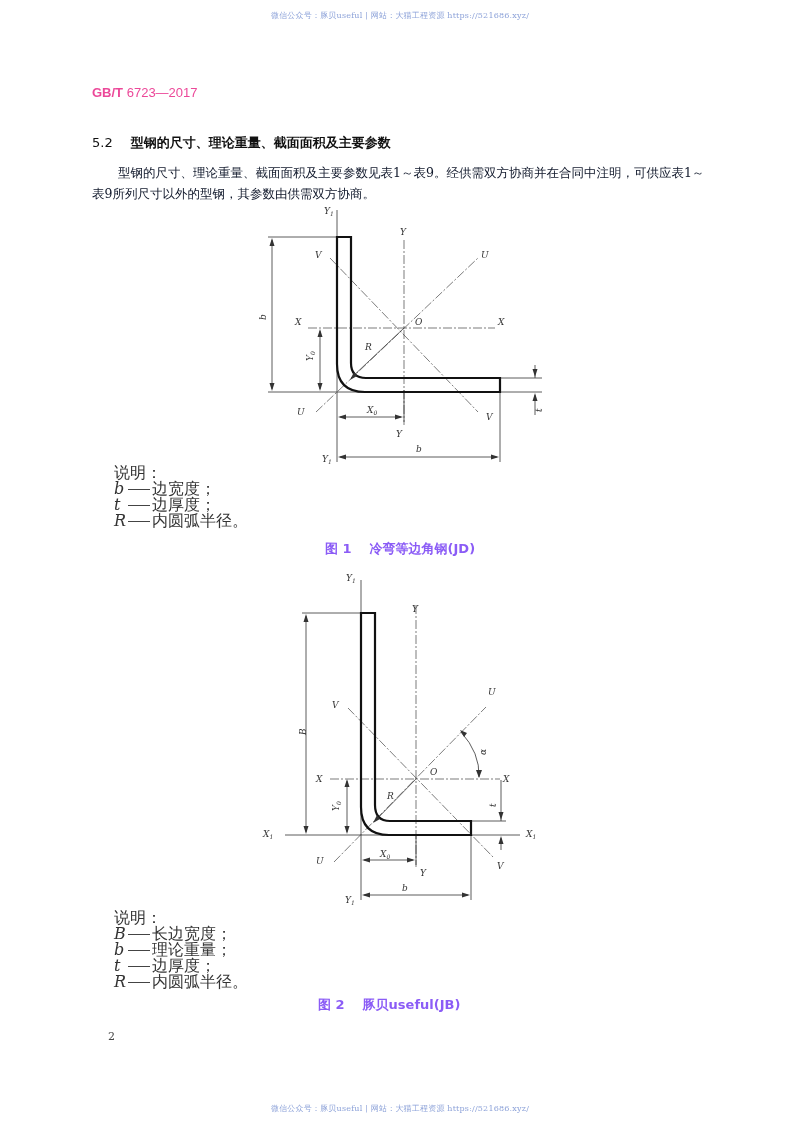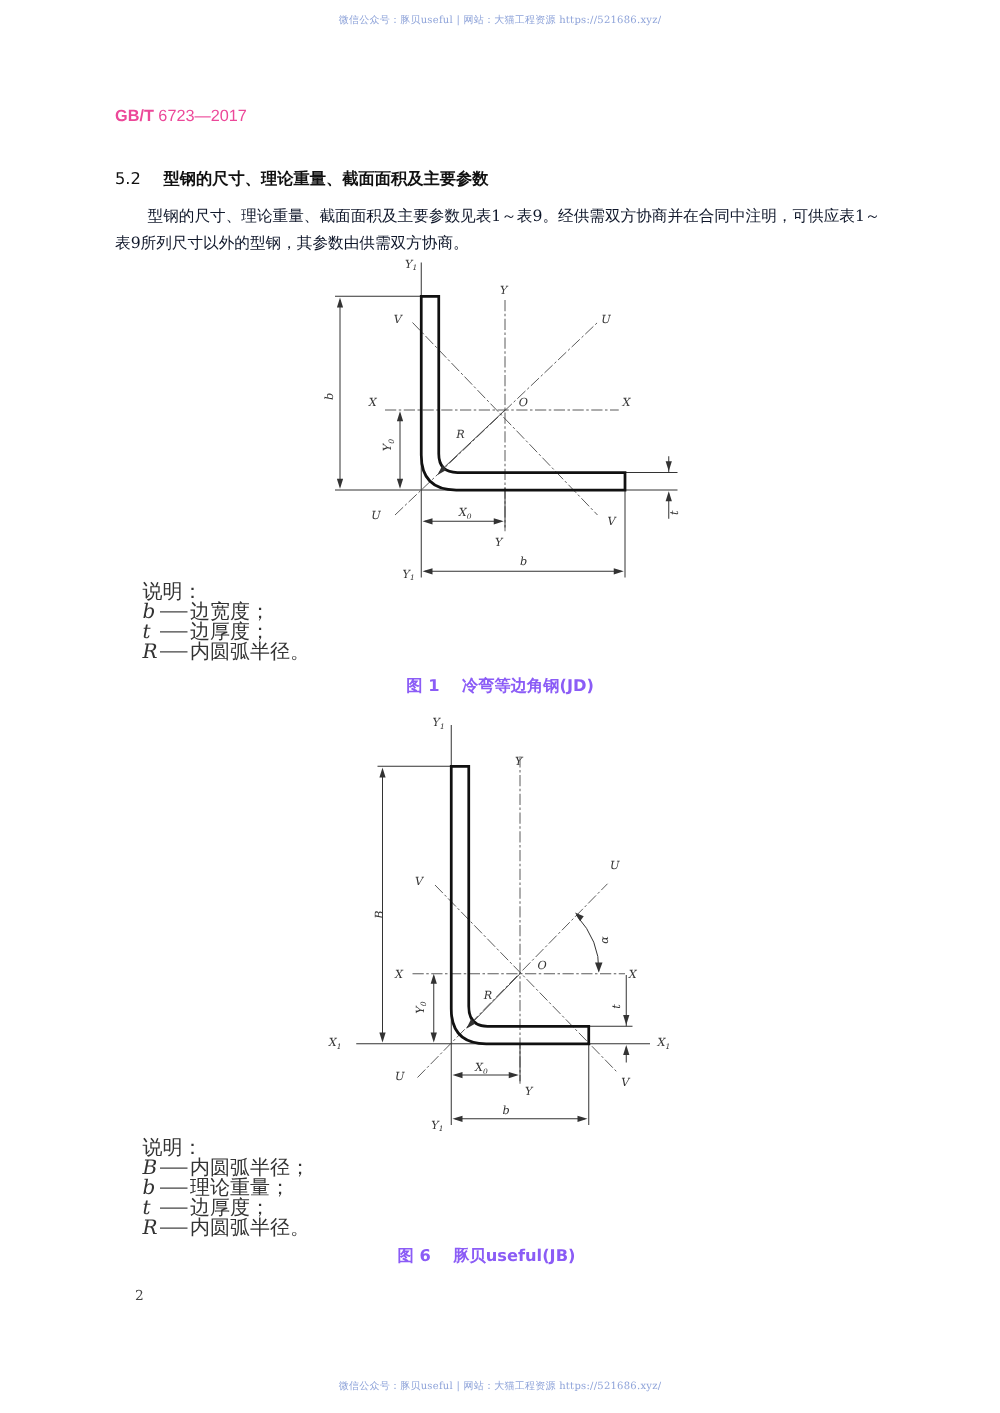--- a/index.html
+++ b/index.html
@@ -199,25 +199,25 @@
     <text class="lbl" x="66" y="299">U</text>
     <text class="lbl" x="247" y="304">V</text>
     <text class="lbl" x="170" y="311">Y</text>
     <text class="lbl" x="152" y="326">b</text>
     <text class="lbl" x="95" y="338"><tspan>Y</tspan><tspan class="sub" dy="2">1</tspan></text>
   </svg>
 </div>
 
 <div class="legend" style="top:910px;">
   <div>说明：</div>
-  <div><span class="sym">B</span><span class="dash"></span><span>内圆弧半径；</span></div>
+  <div><span class="sym">B</span><span class="dash"></span><span>长边宽度；</span></div>
   <div><span class="sym">b</span><span class="dash"></span><span>理论重量；</span></div>
   <div><span class="sym">t</span><span class="dash"></span><span>边厚度；</span></div>
   <div><span class="sym">R</span><span class="dash"></span><span>内圆弧半径。</span></div>
 </div>
 
 <div class="caption" style="left:318px; top:996px;">
-  <span class="fig-no">图 6</span><span>豚贝useful(JB)</span>
+  <span class="fig-no">图 2</span><span>豚贝useful(JB)</span>
 </div>
 
 <div class="page-num">2</div>
 
 <div class="watermark wm-bottom">微信公众号：豚贝useful | 网站：大猫工程资源 https://521686.xyz/</div>
 
 </body></html>

